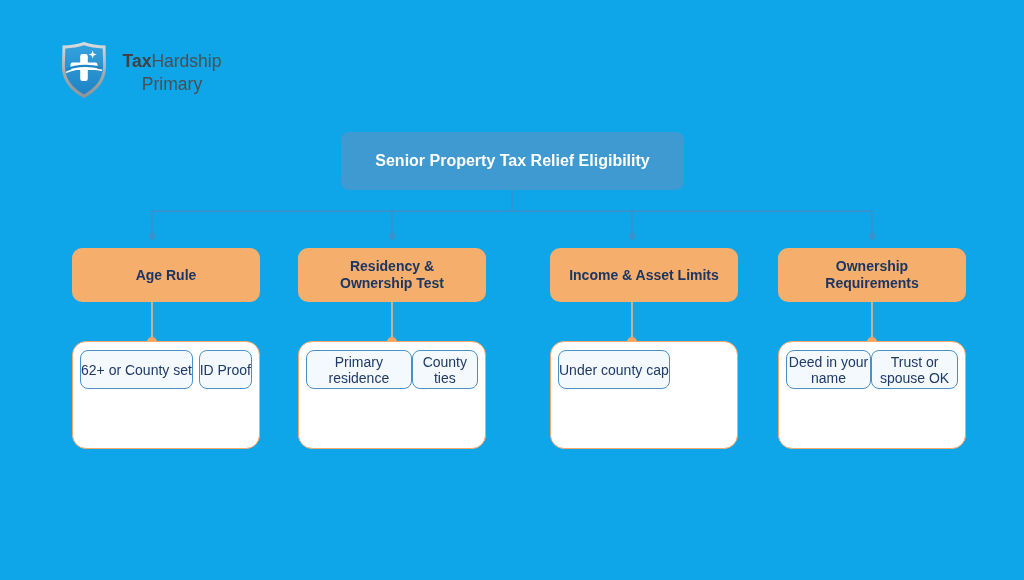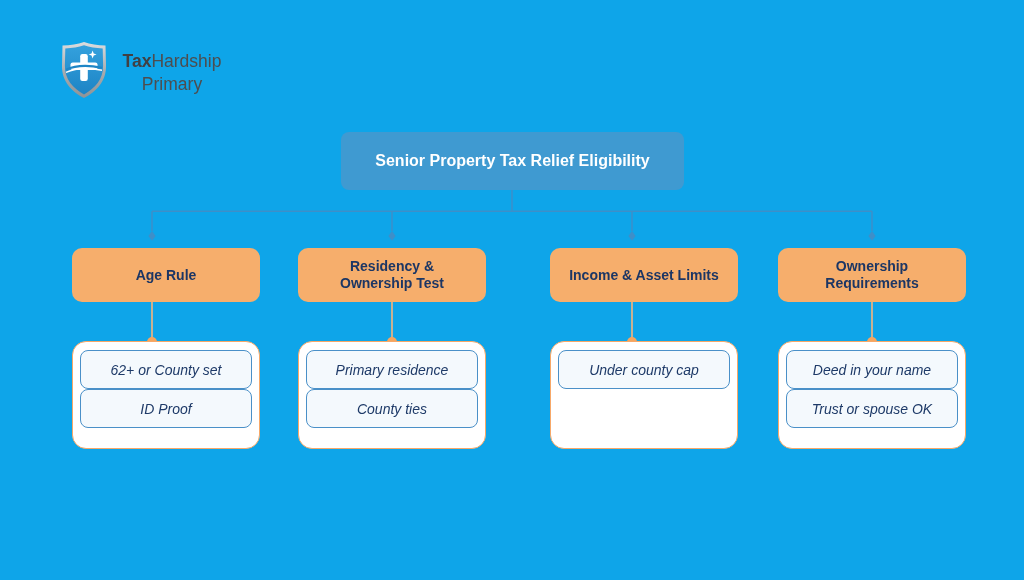--- a/index.html
+++ b/index.html
@@ -60,21 +60,21 @@
 
   
   .cluster {
     position: absolute; top: 341px;
     width: 188px; height: 108px;
     box-sizing: border-box;
     background: #ffffff;
     border: 1.6px solid var(--cluster-border, #f7a868);
     border-radius: 14px;
     padding: 8px 7px;
-    display: flex; flex-direction: column;  font-style: italic;
+    display: flex; flex-direction: row; justify-content: space-between;
   }
   .item {
     height: 39px;
     box-sizing: border-box;
     background: var(--item-bg, #f4f9fd);
     border: 1.5px solid var(--item-border, #4a90c8);
     border-radius: 8px;
     display: flex; align-items: center; justify-content: center;
     color: var(--item-text, #1e3a68);
     font-size: 14px;

